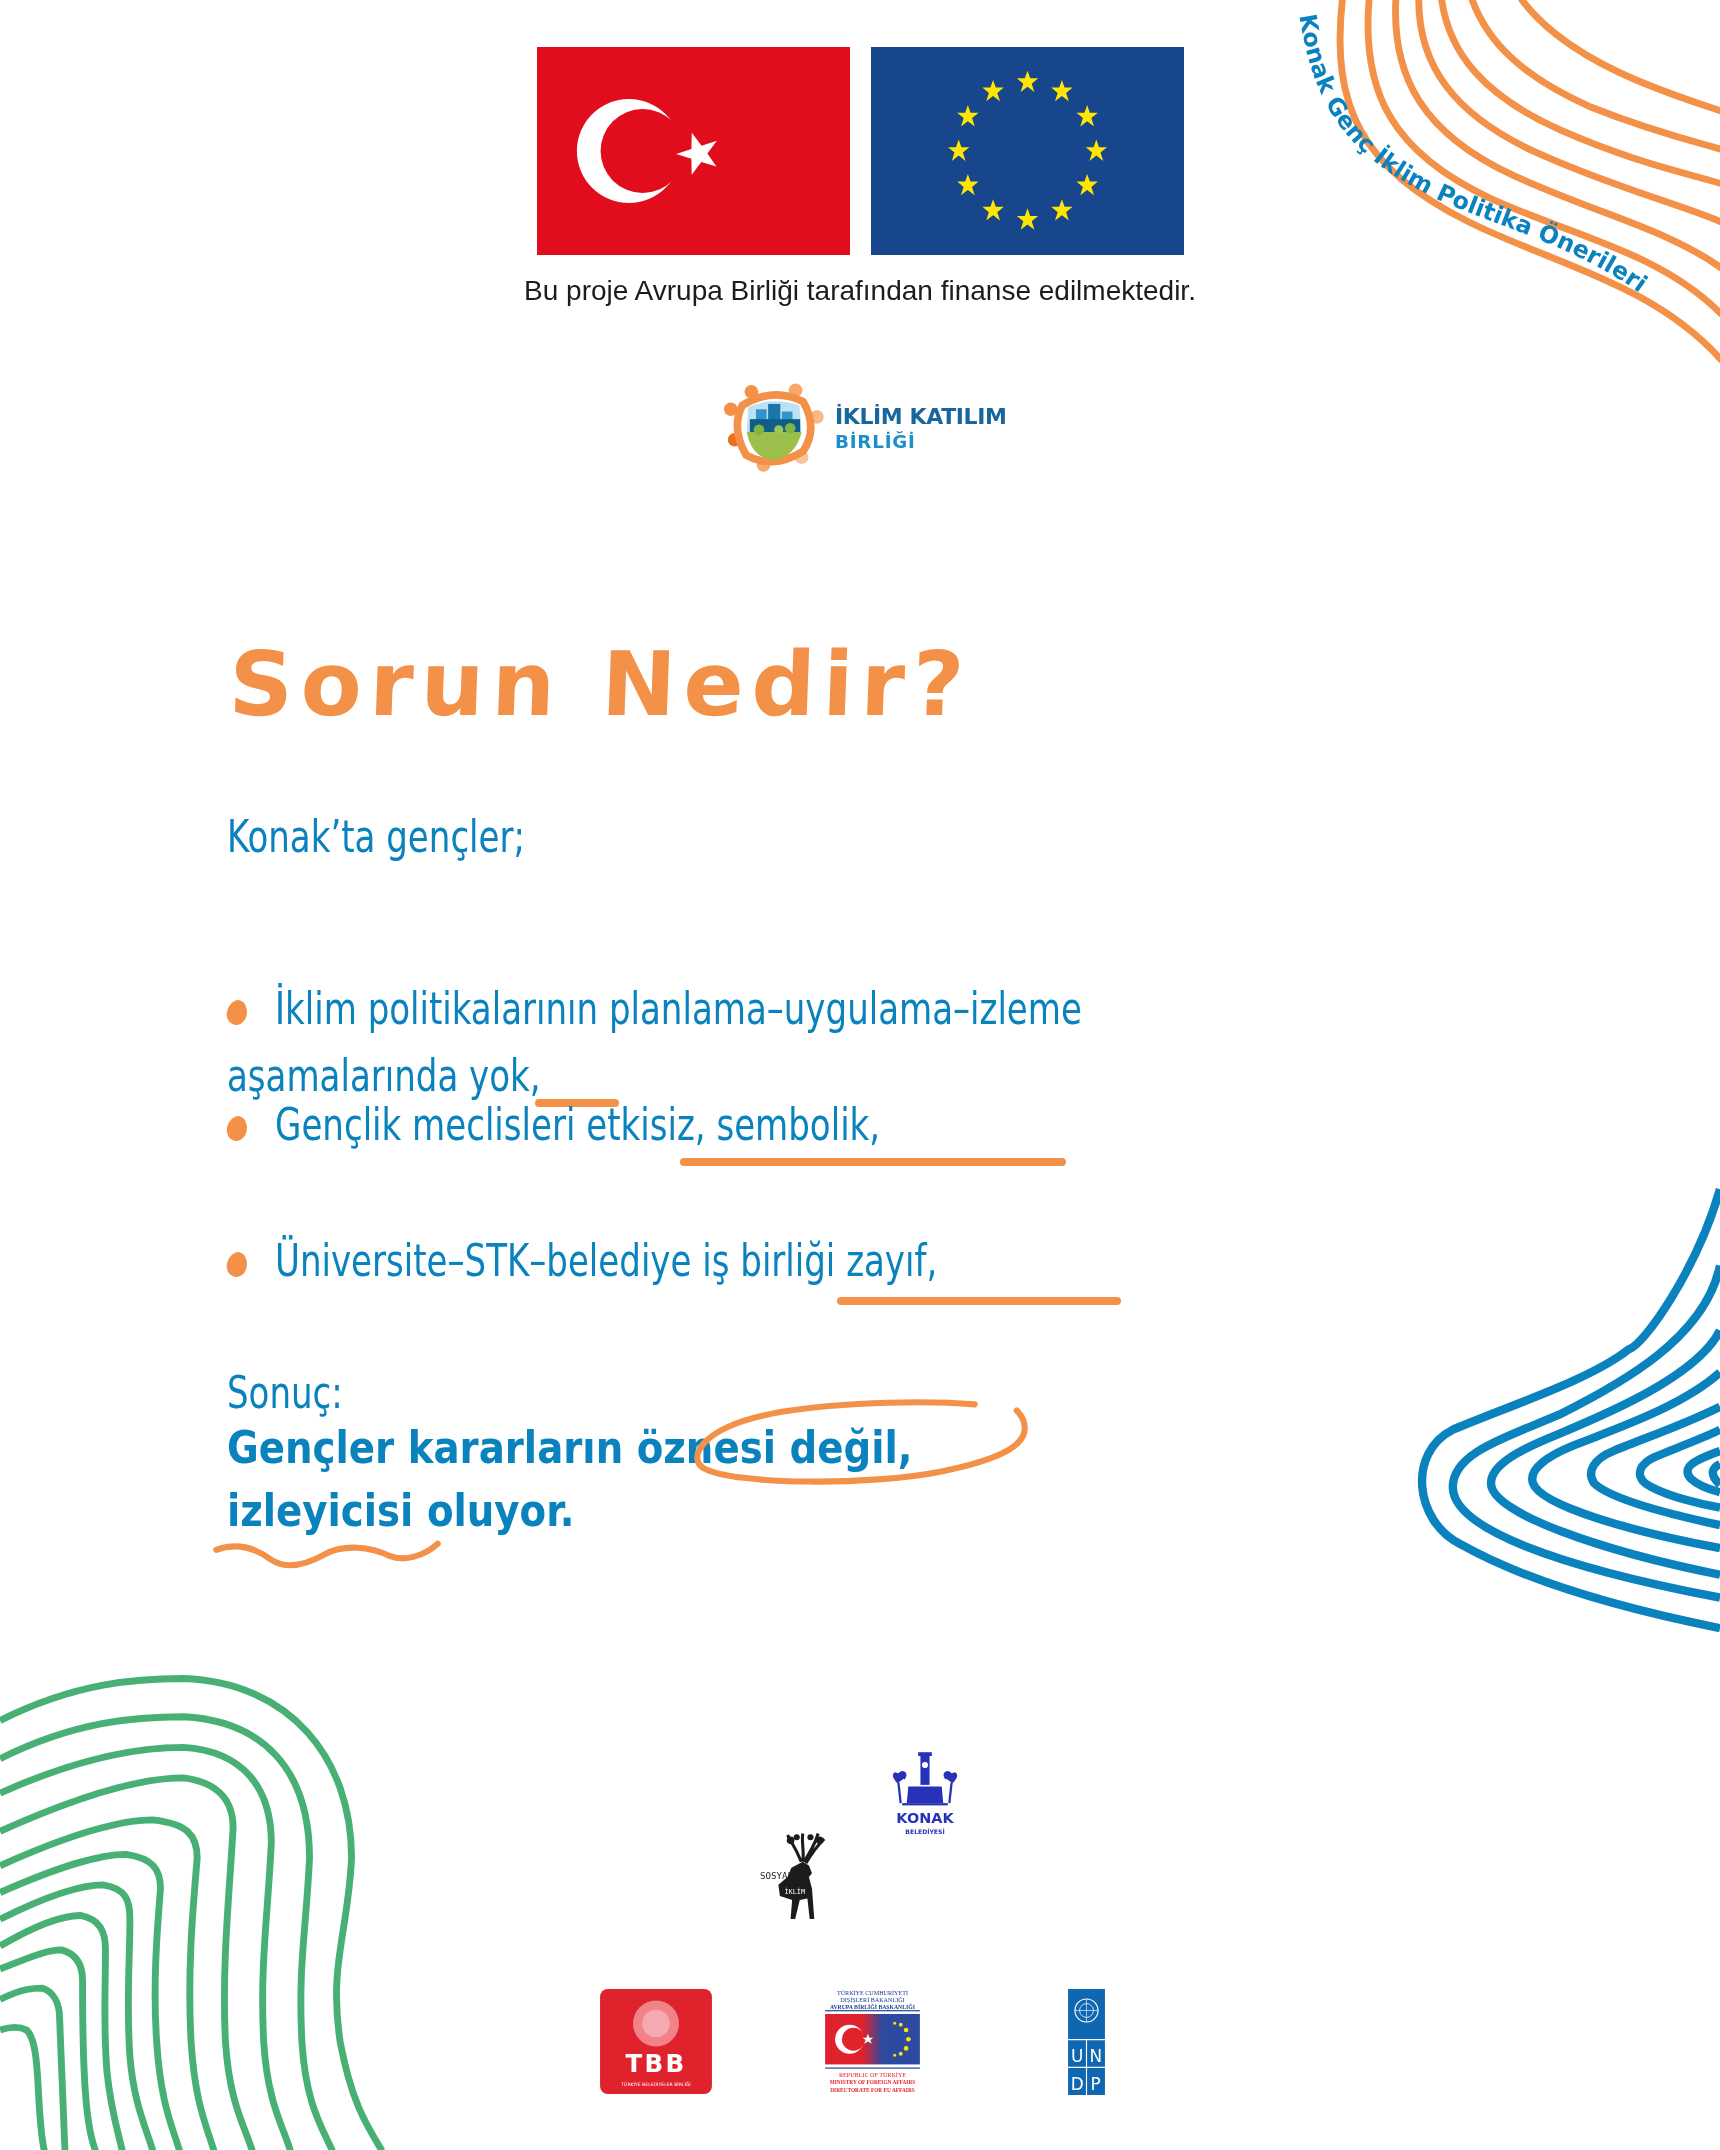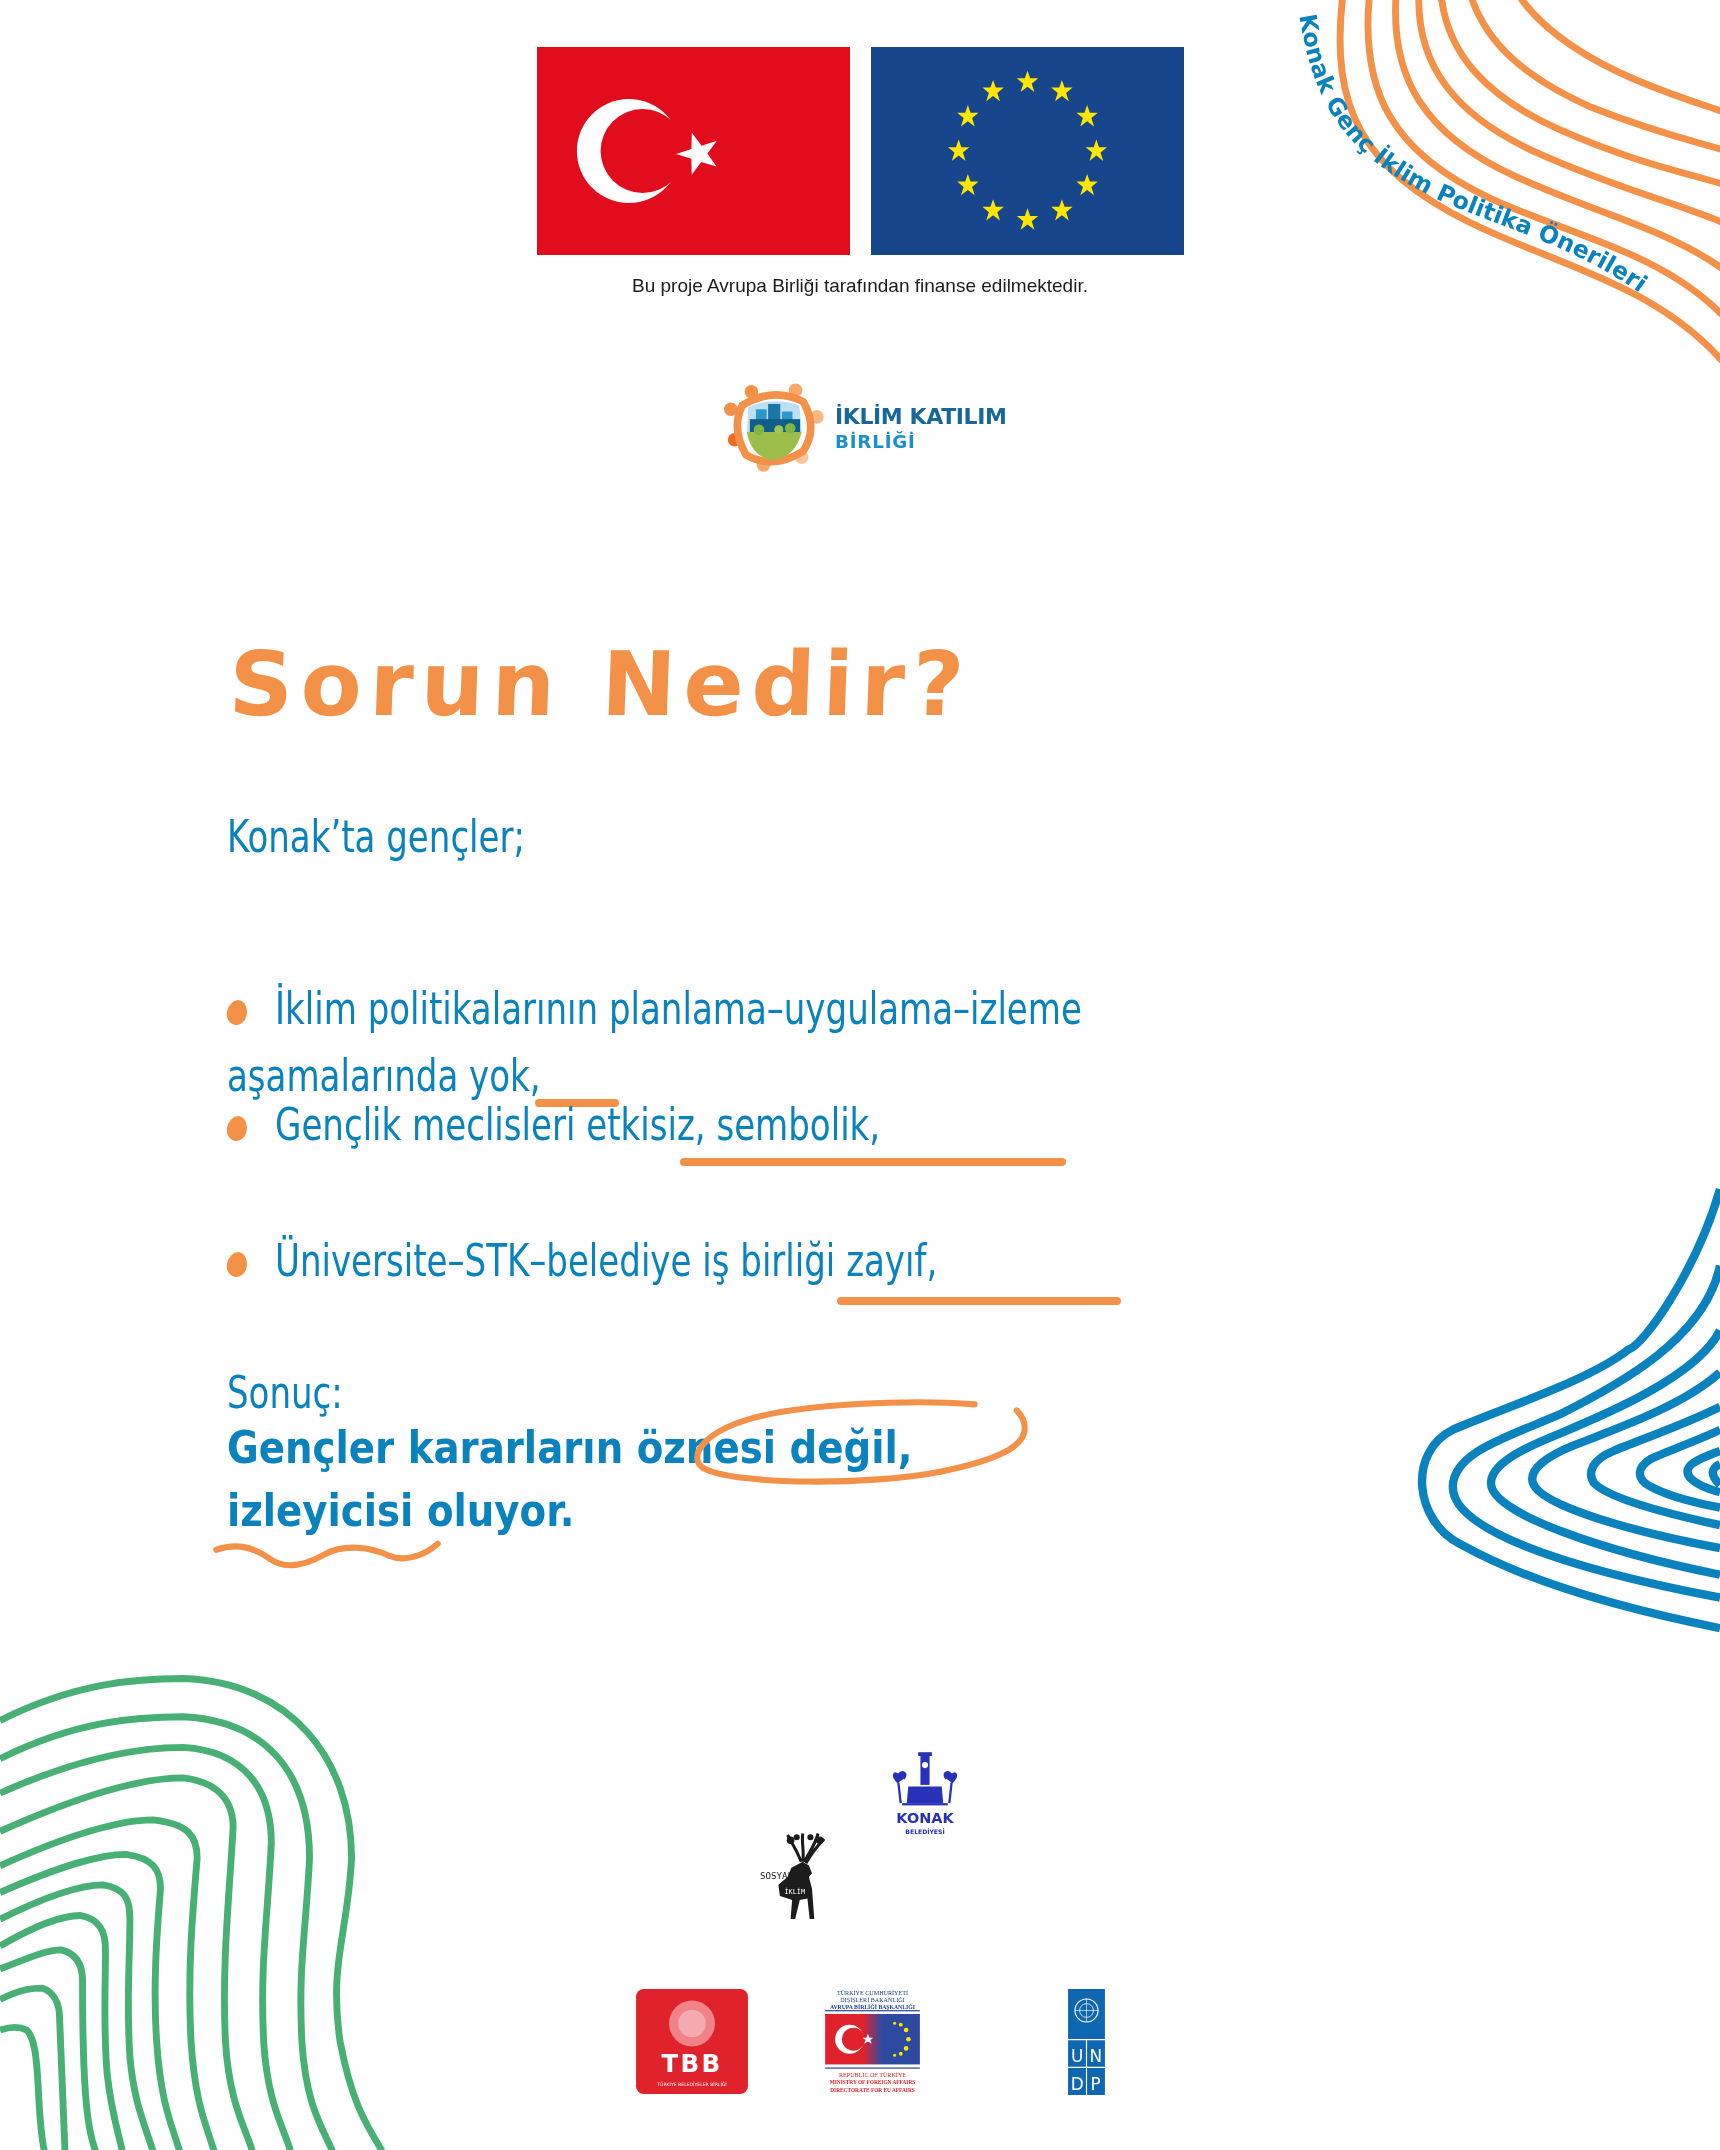--- a/index.html
+++ b/index.html
@@ -9,21 +9,21 @@
     font-family: "DejaVu Sans", sans-serif;
   }
   .abs { position: absolute; }
   svg { display: block; }
 
   
   #flag-tr { left: 537px; top: 47px; width: 313px; height: 208px; background: #e10d1c; }
   #flag-eu { left: 871px; top: 47px; width: 313px; height: 208px; background: #17468c; }
   #funding-note {
     left: 520px; top: 275px; width: 680px; text-align: center;
-    font-family: "Liberation Sans", sans-serif; font-size: 19px; color: #1c1c1c;
+    font-family: "Liberation Sans", sans-serif; font-size: 28px; color: #1c1c1c;
   }
 
   
   #sk-logo { left: 719px; top: 375px; width: 283px; height: 99px; }
   #sk-title {
     left: 835px; top: 405px; font-family: "DejaVu Sans", sans-serif; font-weight: bold;
     font-size: 22px; color: #17679c; letter-spacing: -0.4px; line-height: 23px;
   }
   #sk-sub {
     left: 835px; top: 432px; font-family: "DejaVu Sans", sans-serif; font-weight: bold;
@@ -67,21 +67,21 @@
     font-family: "DejaVu Sans", sans-serif; font-weight: bold;
     color: #0a82bd; font-size: 44px; line-height: 63px; white-space: nowrap;
     transform: scaleX(0.88); transform-origin: left top;
   }
   #result-line1 { left: 227px; top: 1416px; }
   #result-line2 { left: 227px; top: 1479px; }
 
   
   #sosyal-iklim { left: 757px; top: 1831px; width: 84px; height: 92px; text-align: right; }
   #konak-logo { left: 887px; top: 1748px; width: 76px; height: 92px; }
-  #tbb-logo { left: 636px; top: 1989px; width: 112px; height: 76px; }
+  #tbb-logo { left: 600px; top: 1989px; width: 112px; height: 76px; }
   #mfa-logo { left: 822px; top: 1988px; width: 101px; height: 107px; }
   #undp-logo { left: 1068px; top: 1989px; width: 37px; height: 106px; }
 
   .tiny { font-family: "Liberation Serif", serif; white-space: nowrap; }
 </style>
 </head>
 <body>
 
 <svg class="abs" style="left:1300px;top:0" width="421" height="367" viewBox="0 0 550 480">
   <g fill="none" stroke="#f39149" stroke-width="9" stroke-linecap="round">

